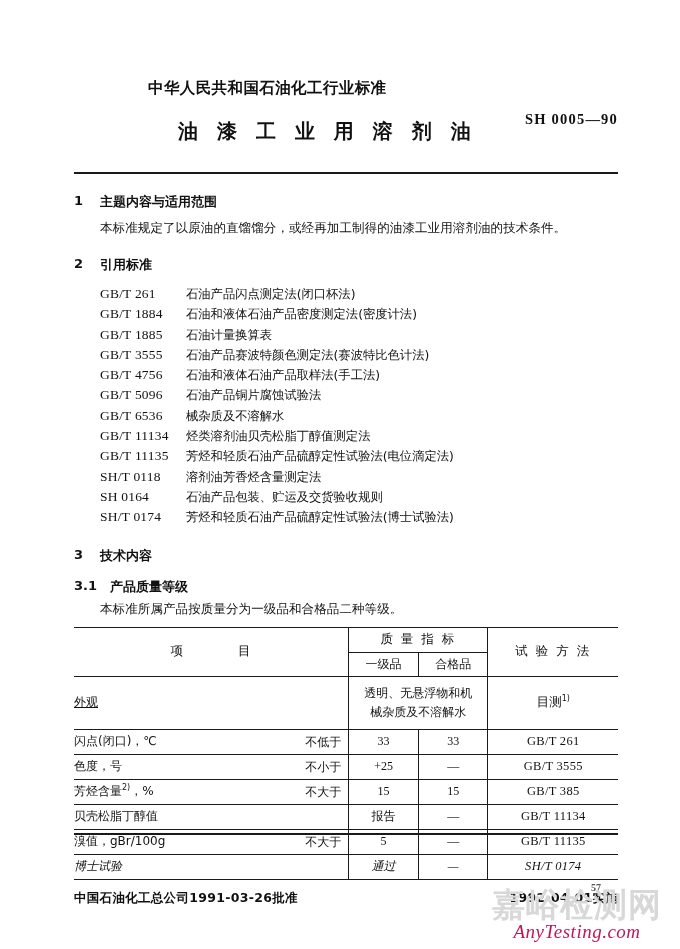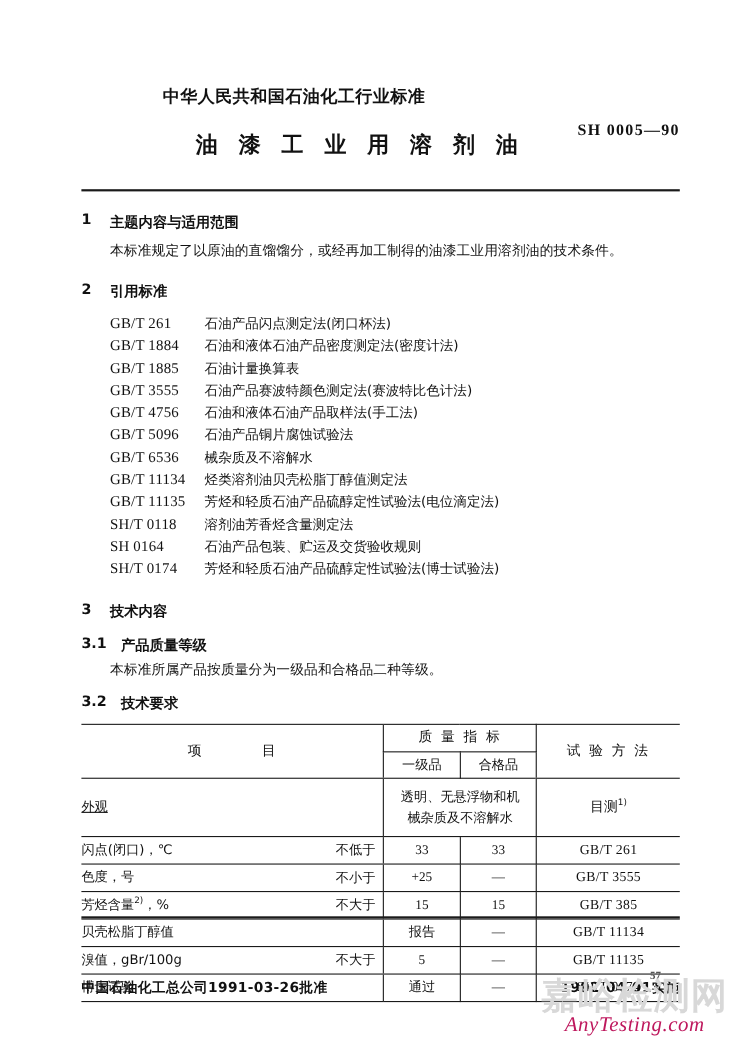--- a/index.html
+++ b/index.html
@@ -122,21 +122,21 @@
     width: 100%;
     table-layout: fixed;
     font-family: "DejaVu Sans", "Liberation Sans", sans-serif;
   }
   table.spec td, table.spec th {
     font-weight: normal;
     padding: 0;
     vertical-align: middle;
   }
   .bt-thick { border-top: 1.9px solid #1a1a1a; }
-  .bb-thick { border-bottom: 1.9px solid #1a1a1a; }
+  .bb-thick { border-bottom: 1.9px solid #1a1a1a; font-style: italic; }
   .bb-thin  { border-bottom: 1px solid #1a1a1a; }
   .bl       { border-left: 1.2px solid #1a1a1a; }
   .br       { border-right: 1.2px solid #1a1a1a; }
 
   .th-item {
     text-align: center;
     font-weight: bold;
     font-size: 12.5px;
     letter-spacing: 1px;
   }
@@ -344,24 +344,20 @@
       <span class="num">3</span>
       <span>技术内容</span>
     </div>
 
     <div class="h2">
       <span class="num">3.1</span>
       <span>产品质量等级</span>
     </div>
     <div class="para para-tight">本标准所属产品按质量分为一级品和合格品二种等级。</div>
 
-    <div class="h2">
-      <span class="num">3.2</span>
-      <span>技术要求</span>
-    </div>
 
     <div class="tbl-wrap">
       <table class="spec">
         <colgroup>
           <col style="width:50.5%">
           <col style="width:12.8%">
           <col style="width:12.8%">
           <col style="width:23.9%">
         </colgroup>
         <tbody>

